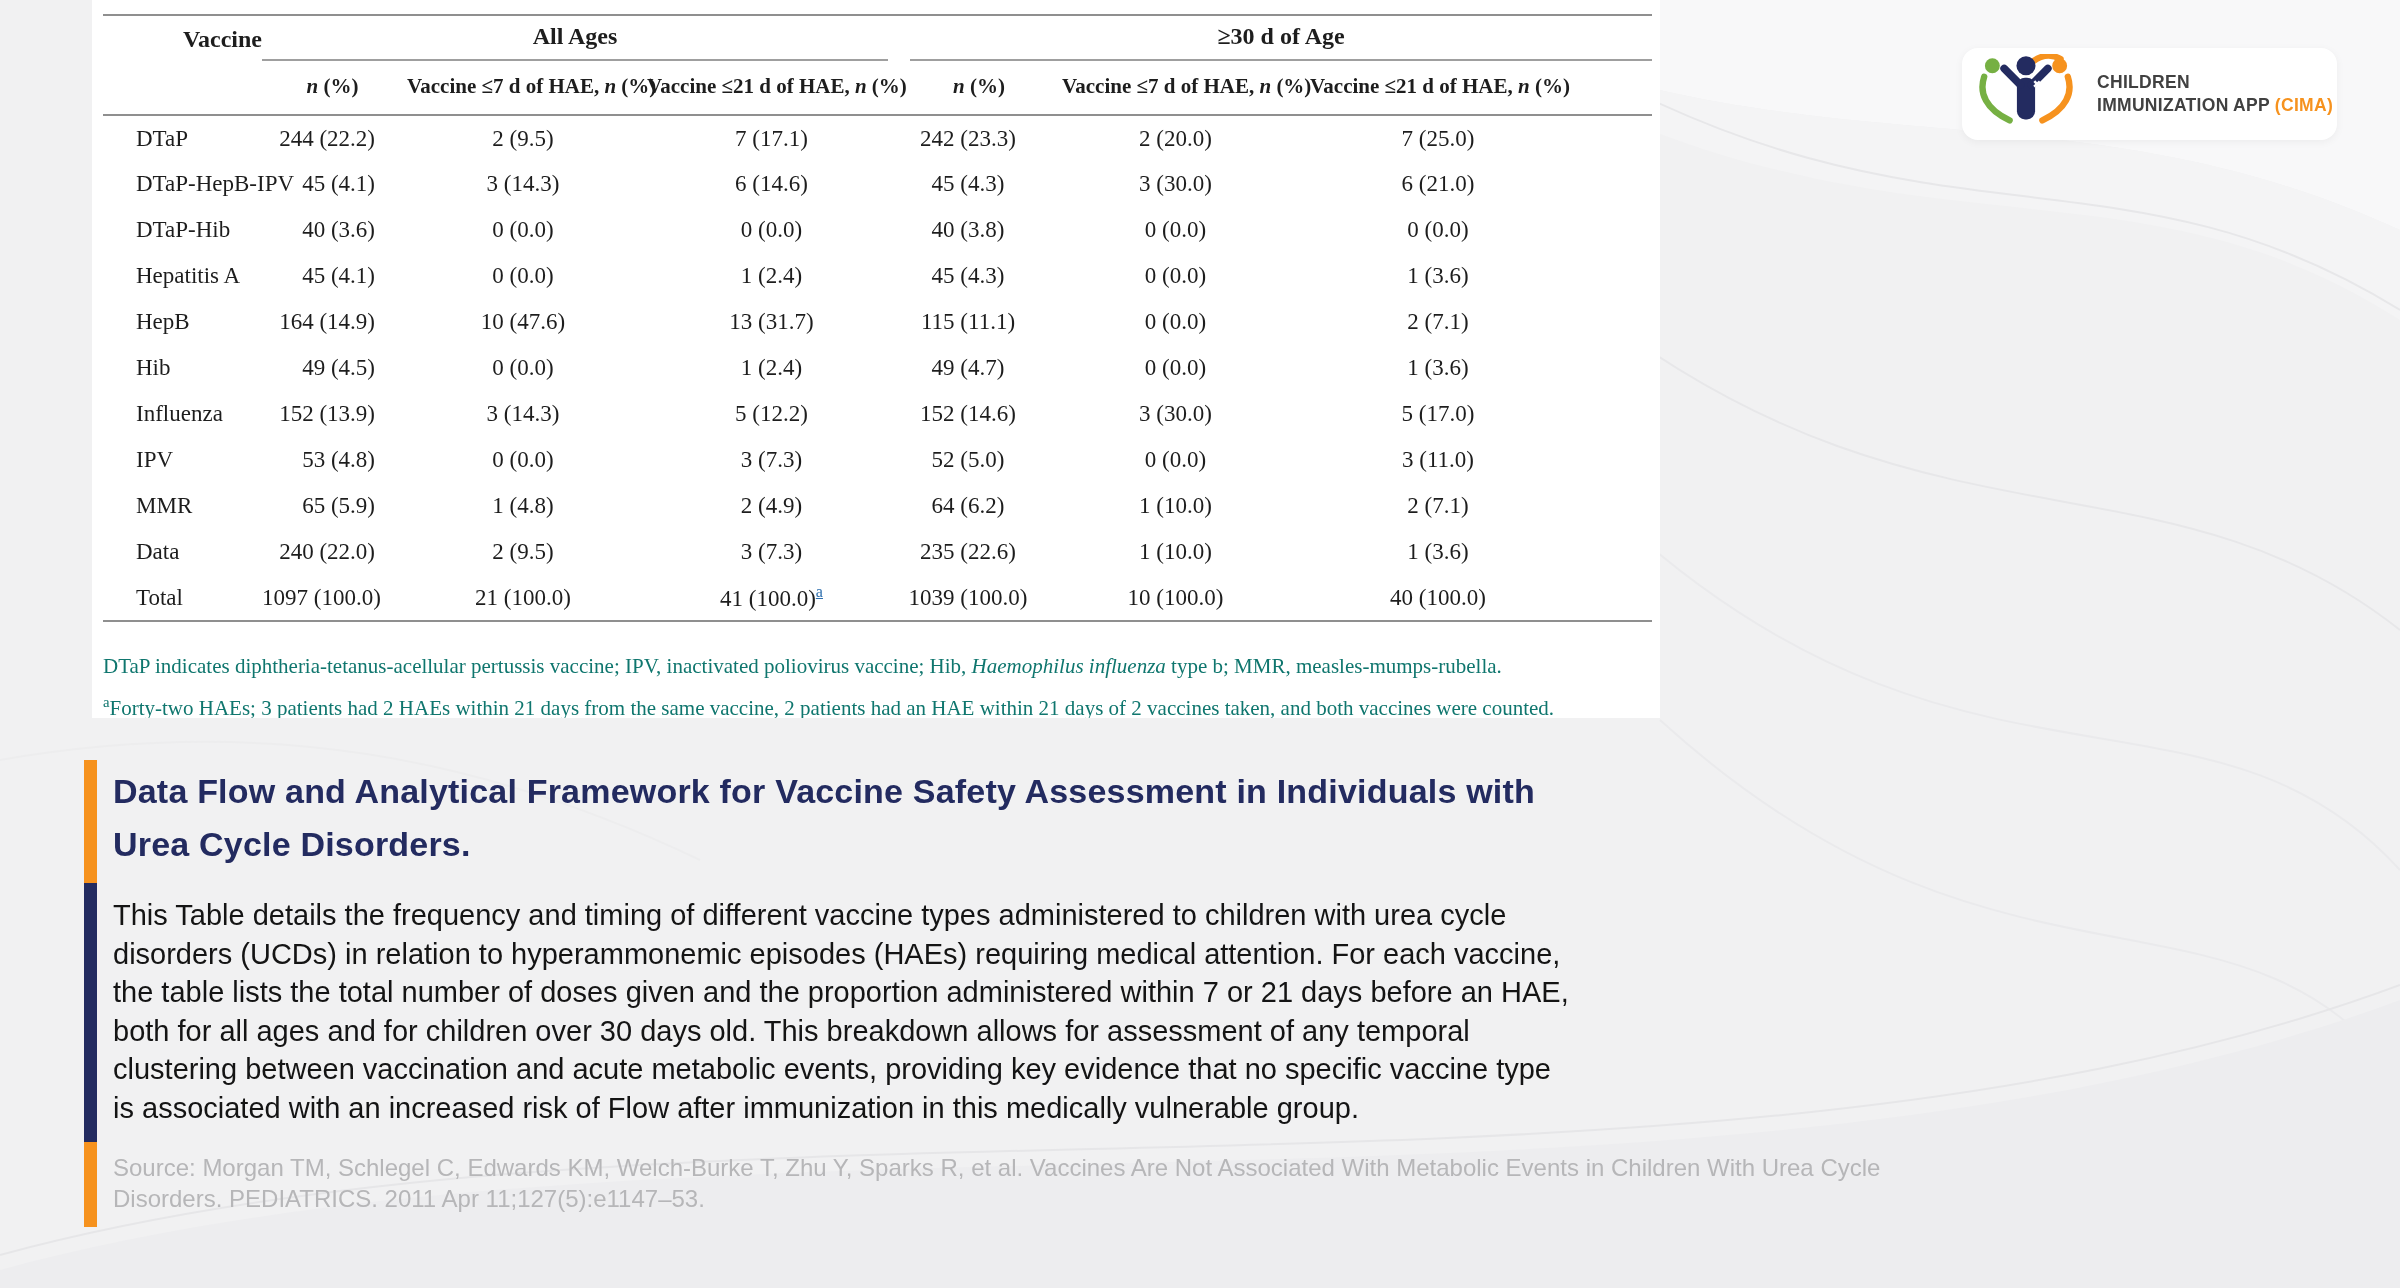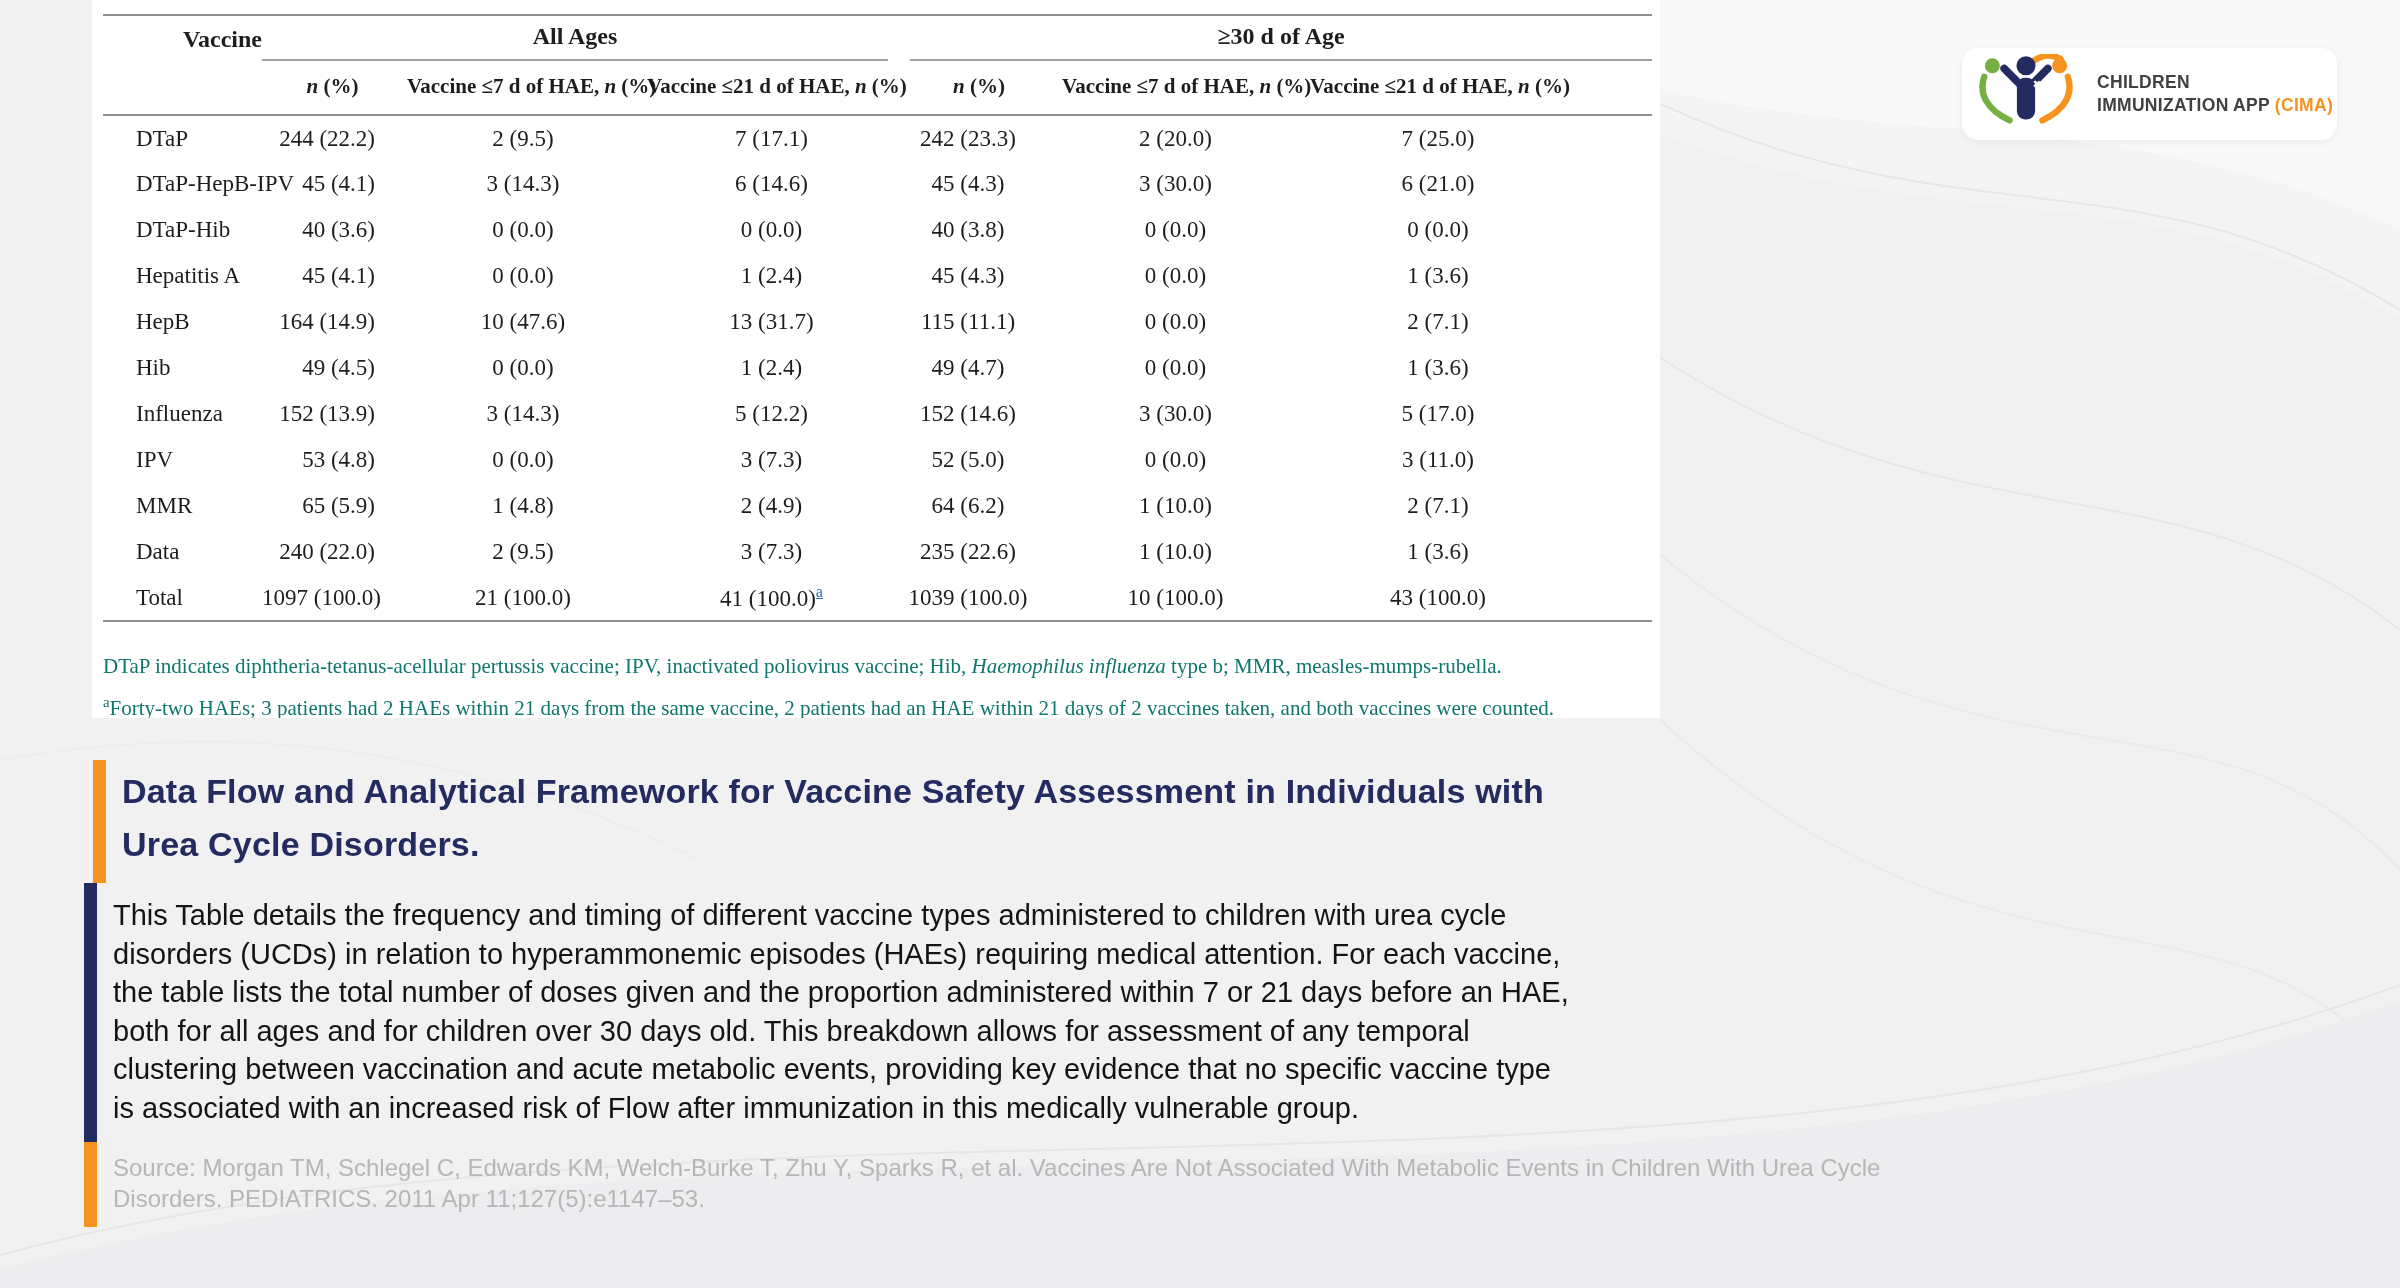--- a/index.html
+++ b/index.html
@@ -35,21 +35,21 @@
 
   .footnotes { position:absolute; left:11px; top:648px; width:1545px;
                font-family:"Liberation Serif","DejaVu Serif",serif; font-size:21px; line-height:36px;
                color:#0f766e; white-space:nowrap; }
   .footnotes i { font-style:italic; }
   .footnotes sup { font-size:70%; }
 
   
   .caption { position:absolute; left:84px; top:760px; width:1716px; }
   .cap-title { border-left:13px solid #F6921E; padding:5px 0 12px 16px;
-               font-size:34px; line-height:53px; font-weight:bold; color:#232B60; letter-spacing:.2px;margin-left:9px; }
+               font-size:34px; line-height:53px; font-weight:bold; color:#232B60; letter-spacing:.2px; }
   .cap-title div { white-space:nowrap; }
   .cap-body { border-left:13px solid #232B60; padding:13px 0 15px 16px;
               font-size:29px; line-height:38.5px; color:#141414; }
   .cap-body div { white-space:nowrap; }
   .cap-source { border-left:13px solid #F6921E; padding:10px 0 13px 16px;
                 font-size:24px; line-height:31px; color:#b6b6b8; }
   .cap-source div { white-space:nowrap; }
 
   
   .logo-card { position:absolute; left:1962px; top:48px; width:375px; height:92px; background:#ffffff;
@@ -197,21 +197,21 @@
           <td class="c-mid">1 (10.0)</td>
           <td class="c-mid c-last">1 (3.6)</td>
         </tr>
         <tr>
           <td class="c-vaccine">Total</td>
           <td class="c-n1">1097 (100.0)</td>
           <td class="c-mid">21 (100.0)</td>
           <td class="c-mid">41 (100.0)<sup class="fn-link">a</sup></td>
           <td class="c-n2">1039 (100.0)</td>
           <td class="c-mid">10 (100.0)</td>
-          <td class="c-mid c-last">43 (100.0)</td>
+          <td class="c-mid c-last">40 (100.0)</td>
         </tr>
       </tbody>
   </table>
 
   <div class="footnotes">
     <p><span>DTaP indicates diphtheria-tetanus-acellular pertussis vaccine; IPV, inactivated poliovirus vaccine; Hib, </span><i>Haemophilus influenza</i><span> type b; MMR, measles-mumps-rubella.</span></p>
     <p><sup>a</sup><span>Forty-two HAEs; 3 patients had 2 HAEs within 21 days from the same vaccine, 2 patients had an HAE within 21 days of 2 vaccines taken, and both vaccines were counted.</span></p>
   </div>
 </div>
 

